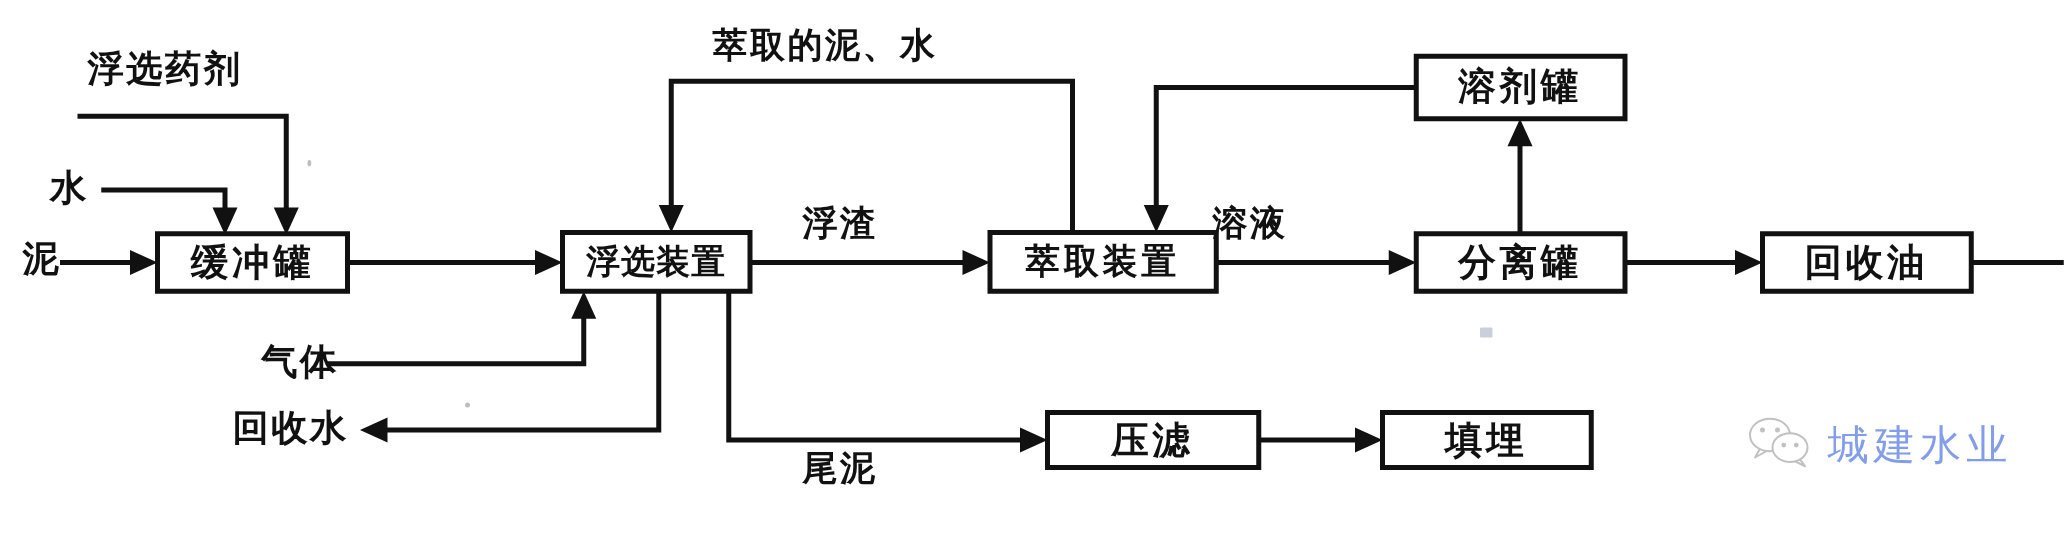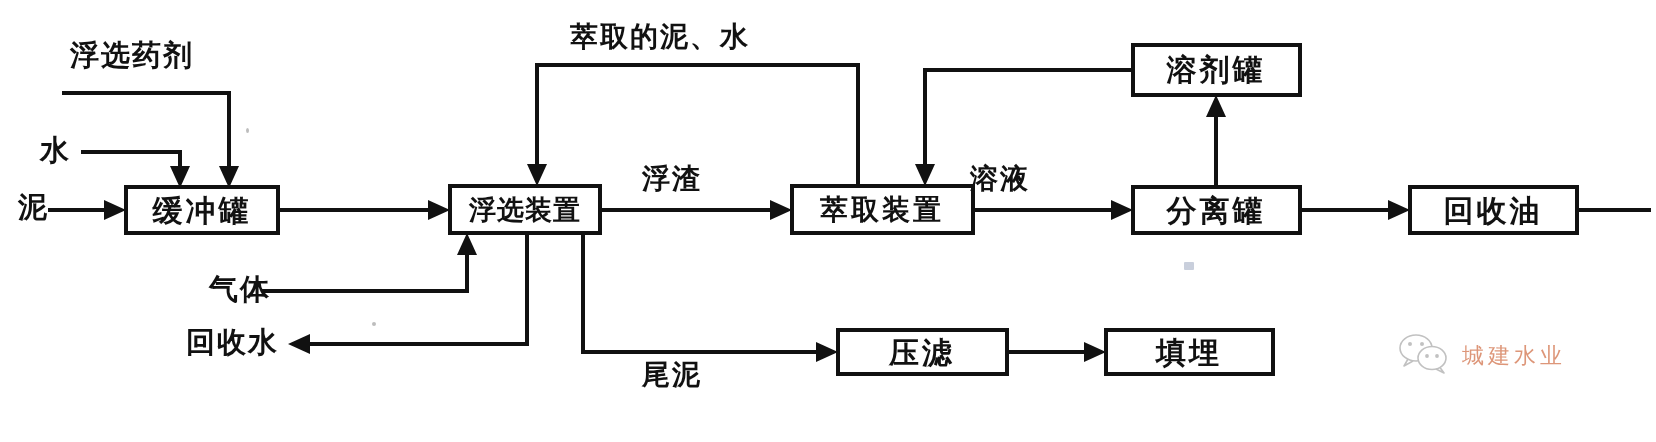--- a/index.html
+++ b/index.html
@@ -16,21 +16,21 @@
              text-anchor:middle;dominant-baseline:middle;letter-spacing:2px;}
   .iolabel{font-family:"DejaVu Sans","Liberation Sans",sans-serif;
            font-size:29px;font-weight:700;fill:#111111;
            dominant-baseline:middle;letter-spacing:2px;}
   .wire{stroke:#111111;stroke-width:4;fill:none;stroke-linecap:butt;
         stroke-linejoin:miter;}
   .arrowhead{fill:#111111;stroke:none;}
   #watermark{position:absolute;left:1398px;top:325px;width:250px;height:62px;
              display:flex;align-items:center;gap:12px;opacity:.55;}
   #watermark .wmtext{font-family:Liberation Sans, sans-serif;
-             font-size:22px;color:#c2410c;letter-spacing:4px;white-space:nowrap;
+             font-size:33px;color:#1d4ed8;letter-spacing:4px;white-space:nowrap;
              font-weight:400;}
   #watermark .wmicon{flex:0 0 auto;}
   .speck{position:absolute;background:#bdbdbd;border-radius:50%;}
 </style>
 </head>
 <body>
 
 <div id="stage">
 
   <svg id="flow" viewBox="0 0 1656 442">

